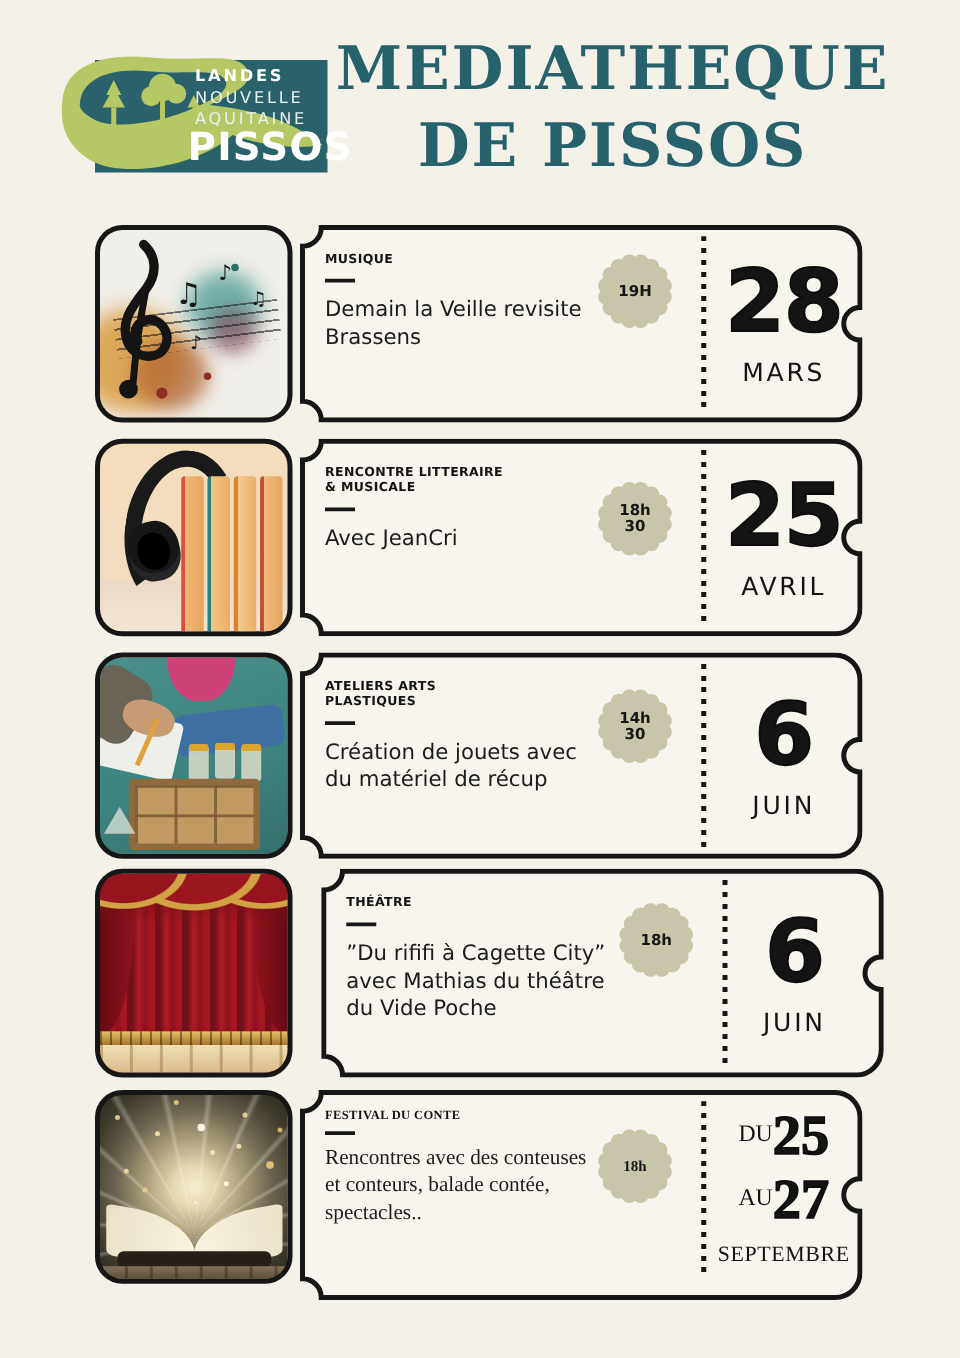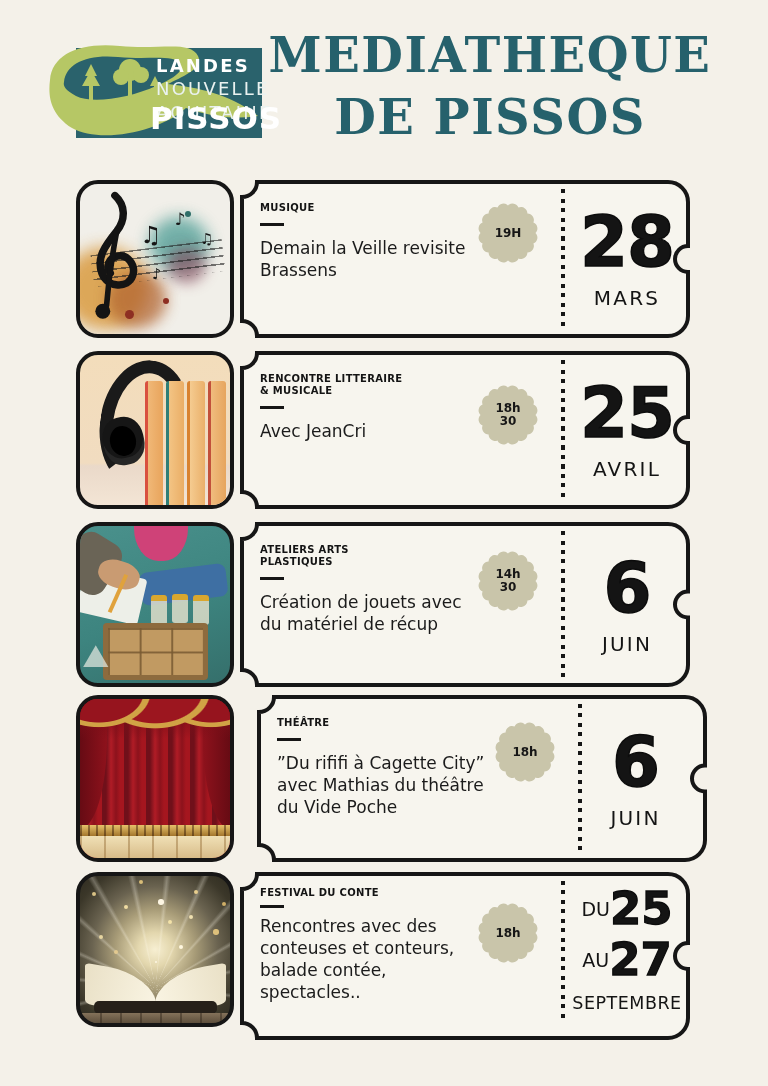--- a/index.html
+++ b/index.html
@@ -5,37 +5,37 @@
   html,body{margin:0;padding:0;}
   body{
     width:768px;height:1086px;position:relative;overflow:hidden;
     background:#f4f1e9;
     font-family:"DejaVu Sans","Liberation Sans",sans-serif;
     color:#141414;
   }
   
   .logo{position:absolute;left:34px;top:36px;width:232px;height:112px;}
   .logo svg{position:absolute;inset:0;}
-  .logo-lines{position:absolute;left:122px;top:18px;color:#ffffff;font-size:18px;letter-spacing:2.2px;line-height:1.3;}
+  .logo-lines{position:absolute;left:122px;top:18px;color:#ffffff;font-size:13px;letter-spacing:2.2px;line-height:1.3;}
   .logo-lines .l1{font-weight:bold;}
   .logo-lines .l2,.logo-lines .l3{font-weight:400;color:#eaf2f0;}
   .logo-town{position:absolute;left:116px;top:64px;color:#ffffff;font-size:31px;font-weight:bold;letter-spacing:1px;}
   .title{
     position:absolute;left:262px;top:24px;width:456px;text-align:center;
     font-family:"DejaVu Serif","Liberation Serif",serif;font-weight:bold;
     font-size:48px;line-height:1.3;letter-spacing:1.5px;color:#26616c;
   }
   
   .tickets{position:absolute;left:76px;top:180px;width:614px;}
   .ticket{position:relative;display:flex;}
   .t1{height:158px;margin-bottom:13px;}
   .t2{height:158px;margin-bottom:13px;}
   .t3{height:165px;margin-bottom:8px;}
   .t4{height:167px;margin-bottom:10px;gap:17px;}
-  .t5{height:155px;}
+  .t5{height:155px;font-family:Liberation Serif, serif;}
   .thumb{
     flex:none;width:158px;height:100%;box-sizing:border-box;
     border:4px solid #161616;border-radius:22px;overflow:hidden;
     position:relative;background:#efece4;
   }
   .tbody{position:relative;flex:1;margin-left:6px;}
   .ticket-outline{position:absolute;inset:0;display:block;}
   .tcontent{position:absolute;inset:0;}
   .tmain{position:absolute;left:20px;top:22px;width:232px;}
   .t5 .tmain{top:15px;}

